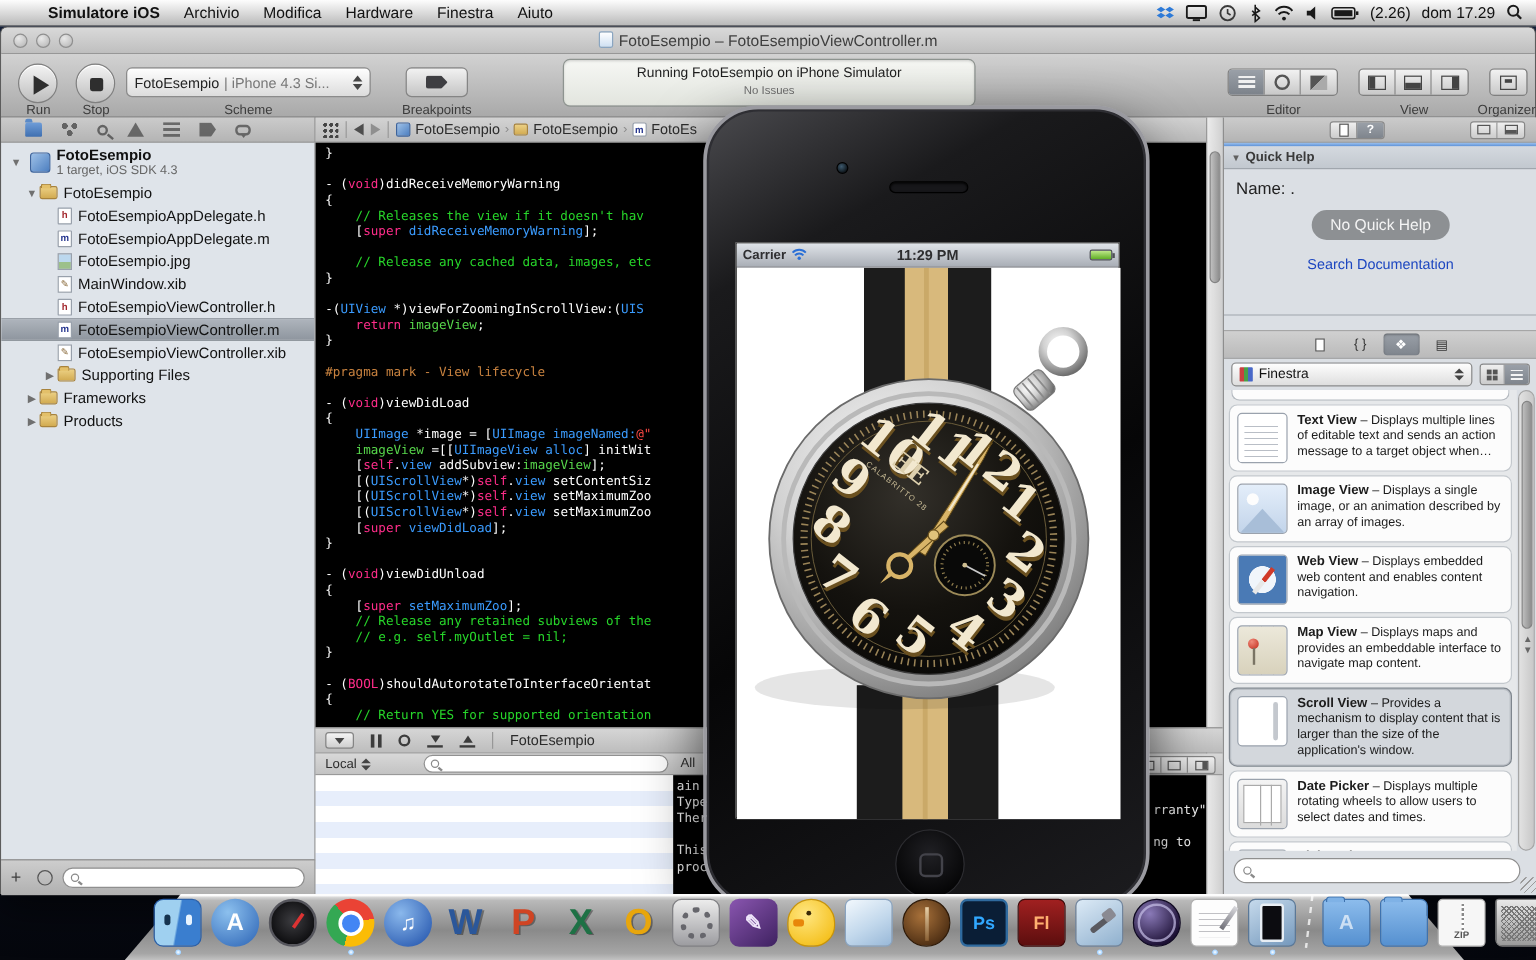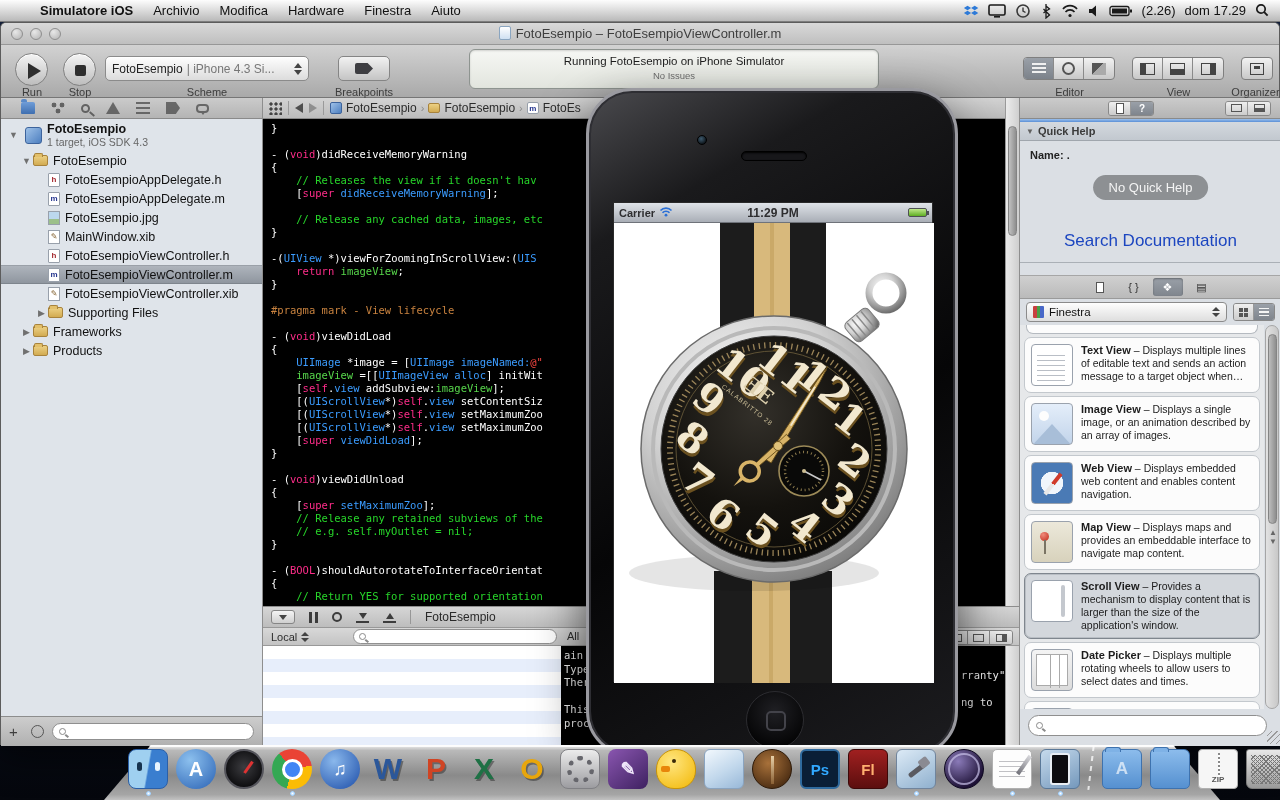--- a/index.html
+++ b/index.html
@@ -29,21 +29,21 @@
   .play-glyph{position:absolute;left:12px;top:9px;width:0;height:0;border-left:13px solid #2e2e2e;border-top:8px solid transparent;border-bottom:8px solid transparent}
   .stop-glyph{position:absolute;left:11px;top:11px;width:11px;height:11px;background:#2e2e2e;border-radius:2px}
   .scheme{position:absolute;left:104px;top:11px;width:204px;height:25px;border-radius:5px;background:linear-gradient(#fefefe,#dcdcdc);border:1px solid #8b8b8b;box-shadow:inset 0 1px 0 #fff;font-size:12px;color:#222;display:flex;align-items:center;padding:0 6px;white-space:nowrap}
   .scheme .dim{color:#777;margin-left:4px}
   .stepper{margin-left:auto;display:flex;flex-direction:column;gap:2px;align-items:center}
   .stepper i{width:0;height:0;border-left:4px solid transparent;border-right:4px solid transparent}
   .stepper .up{border-bottom:5px solid #444}
   .stepper .dn{border-top:5px solid #444}
   .bpbtn{position:absolute;left:337px;top:11px;width:52px;height:25px;border-radius:5px;background:linear-gradient(#f2f2f2,#c4c4c4);border:1px solid #858585;display:flex;align-items:center;justify-content:center}
   .bp-glyph{width:18px;height:11px;background:#3e3e42;clip-path:polygon(0 0,70% 0,100% 50%,70% 100%,0 100%);border-radius:2px}
-  .lcd{position:absolute;left:468px;top:4px;width:410px;height:40px;border-radius:6px;background:linear-gradient(#f6f7f4,#e2e5de);border:1px solid #8e9490;box-shadow:inset 0 1px 2px rgba(0,0,0,.15);text-align:center}
+  .lcd{position:absolute;left:468px;top:4px;width:344px;height:40px;border-radius:6px;background:linear-gradient(#f6f7f4,#e2e5de);border:1px solid #8e9490;box-shadow:inset 0 1px 2px rgba(0,0,0,.15);text-align:center}
   .lcd .l1{font-size:11.5px;color:#1d1d1d;margin-top:5px}
   .lcd .l2{font-size:9.5px;color:#6e6e6e;margin-top:3px}
   .seg{position:absolute;top:12px;height:23px;display:flex;border:1px solid #7f7f7f;border-radius:4px;overflow:hidden;background:linear-gradient(#f2f2f2,#c8c8c8)}
   .seg .cell{width:30px;height:100%;border-right:1px solid #8a8a8a;display:flex;align-items:center;justify-content:center}
   .seg .cell:last-child{border-right:none}
   .seg .cell.on{background:linear-gradient(#9aa0a8,#7c828a)}
   .ic-lines{width:14px;height:12px;background:repeating-linear-gradient(#555 0 2px,transparent 2px 4px)}
   .ic-assist{width:13px;height:13px;border-radius:50%;border:2px solid #555}
   .ic-version{width:14px;height:12px;background:linear-gradient(135deg,#555 45%,#aaa 45%)}
   .ic-pane{width:15px;height:12px;border:1.5px solid #444;position:relative}
@@ -143,23 +143,23 @@
   .useg{display:flex;border:1px solid #888;border-radius:3px;overflow:hidden;height:15px}
   .useg .cell{width:22px;display:flex;align-items:center;justify-content:center;background:linear-gradient(#efefef,#cccccc);border-right:1px solid #999}
   .useg .cell:last-child{border-right:none}
   .useg .cell.on{background:linear-gradient(#9aa0a8,#7f858d)}
   .upage{width:8px;height:11px;background:#fff;border:1px solid #555}
   .uqm{font-size:10px;font-weight:bold;color:#333}
   .qh-accent{position:absolute;top:21px;left:0;right:0;height:3px;background:linear-gradient(#9cc1ee,#5a8fd6)}
   .qh-head{position:absolute;top:24px;left:0;right:0;height:19px;background:linear-gradient(#d4d9df,#c2c8cf);border-bottom:1px solid #a0a6ad;display:flex;align-items:center;font-size:11px;font-weight:bold;color:#3a3a3a;gap:4px;padding-left:6px}
   .qh-tri{font-size:8px;color:#606060}
   .qh-body{position:absolute;top:43px;left:0;right:0;height:122px;border-bottom:1px solid #aab0b6}
-  .qh-name{position:absolute;left:10px;top:8px;font-size:11px;font-weight:bold;color:#222}
+  .qh-name{position:absolute;left:10px;top:8px;font-size:14px;font-weight:normal;color:#222}
   .qh-pill{position:absolute;left:50%;transform:translateX(-50%);top:34px;padding:5px 16px;border-radius:13px;background:#8d9093;color:#f4f4f4;font-size:13px;white-space:nowrap}
-  .qh-link{position:absolute;left:50%;transform:translateX(-50%);top:90px;color:#1c46c0;font-size:17px;white-space:nowrap}
+  .qh-link{position:absolute;left:50%;transform:translateX(-50%);top:72px;color:#1c46c0;font-size:12px;white-space:nowrap}
   .libbar{position:absolute;top:177px;left:0;right:0;height:24px;background:linear-gradient(#d0d0d0,#bababa);border-top:1px solid #a6a6a6;border-bottom:1px solid #9a9a9a;display:flex;align-items:center;justify-content:center;gap:4px}
   .libbar .lcell{width:30px;height:18px;display:flex;align-items:center;justify-content:center;border-radius:3px;font-size:11px;color:#333}
   .libbar .lcell.on{background:linear-gradient(#9aa0a8,#7f858d);box-shadow:inset 0 1px 2px rgba(0,0,0,.35);color:#fff}
   .objrow{position:absolute;top:201px;left:0;right:0;height:26px;display:flex;align-items:center;padding:0 6px;gap:6px}
   .objpop{flex:1;height:20px;border-radius:4px;background:linear-gradient(#fefefe,#dedede);border:1px solid #8b8b8b;display:flex;align-items:center;padding:0 6px;font-size:11.5px;gap:5px}
   .books{width:11px;height:12px;background:linear-gradient(90deg,#c84040 0 33%,#48a048 33% 66%,#4868c8 66%);border-radius:1px;flex:none}
   .viewtog{display:flex;border:1px solid #888;border-radius:3px;overflow:hidden;height:18px}
   .viewtog .cell{width:20px;display:flex;align-items:center;justify-content:center;background:linear-gradient(#efefef,#cccccc);border-right:1px solid #999}
   .viewtog .cell:last-child{border-right:none}
   .viewtog .cell.on{background:linear-gradient(#9aa0a8,#7f858d)}

